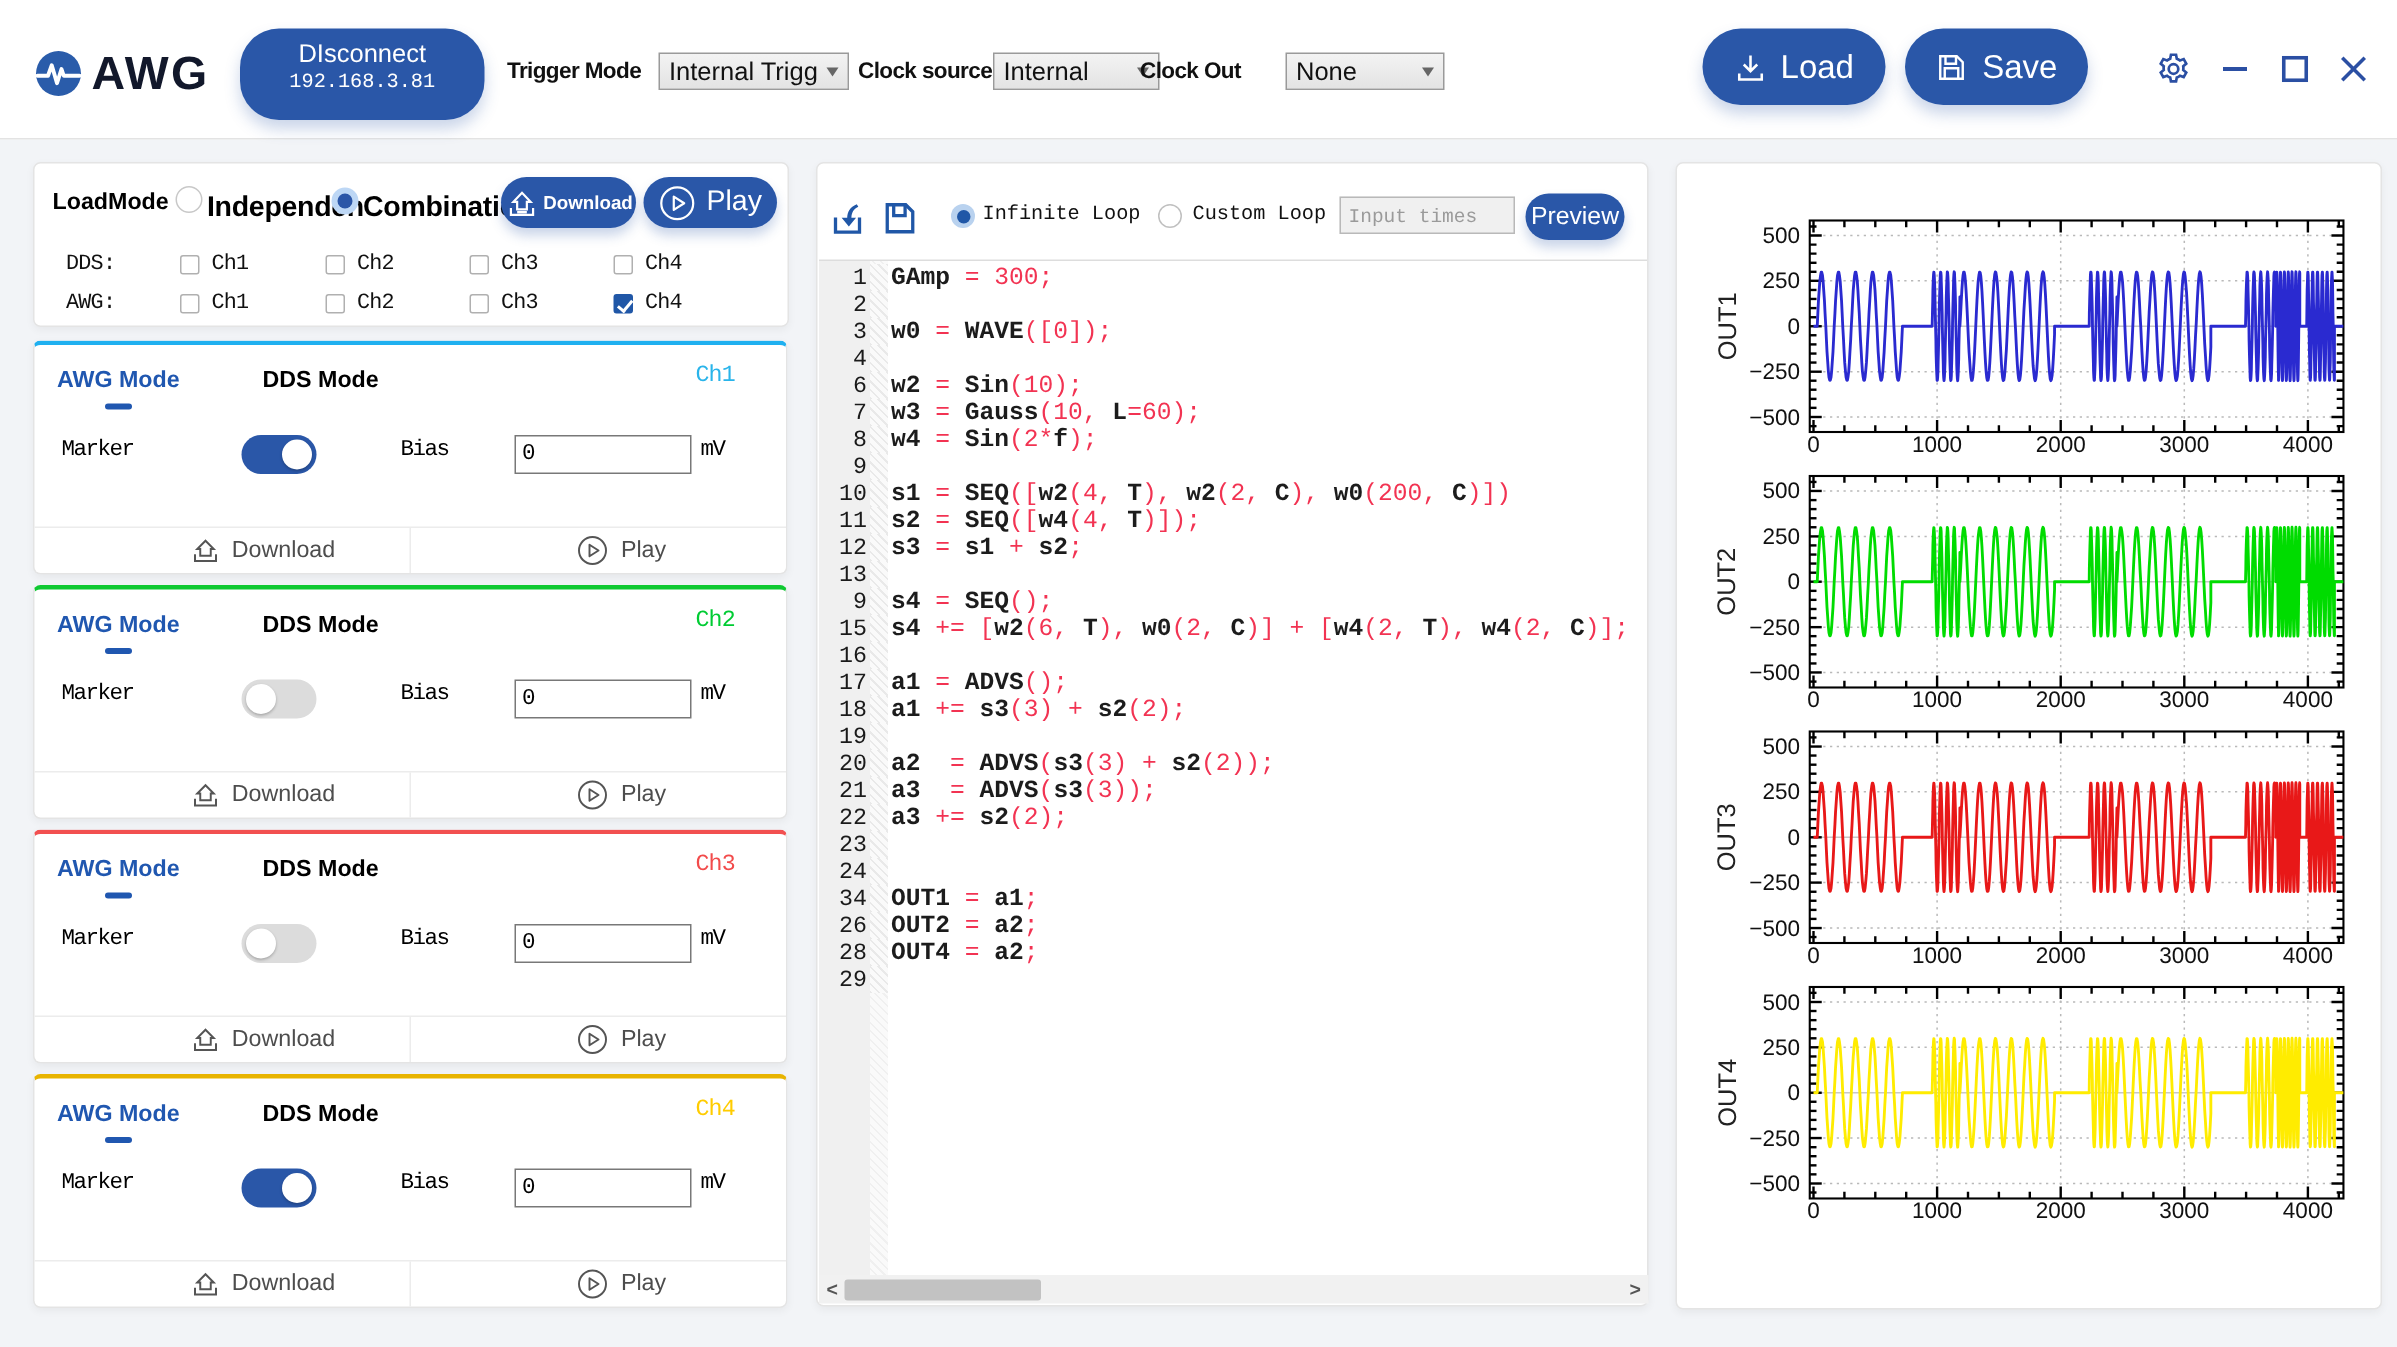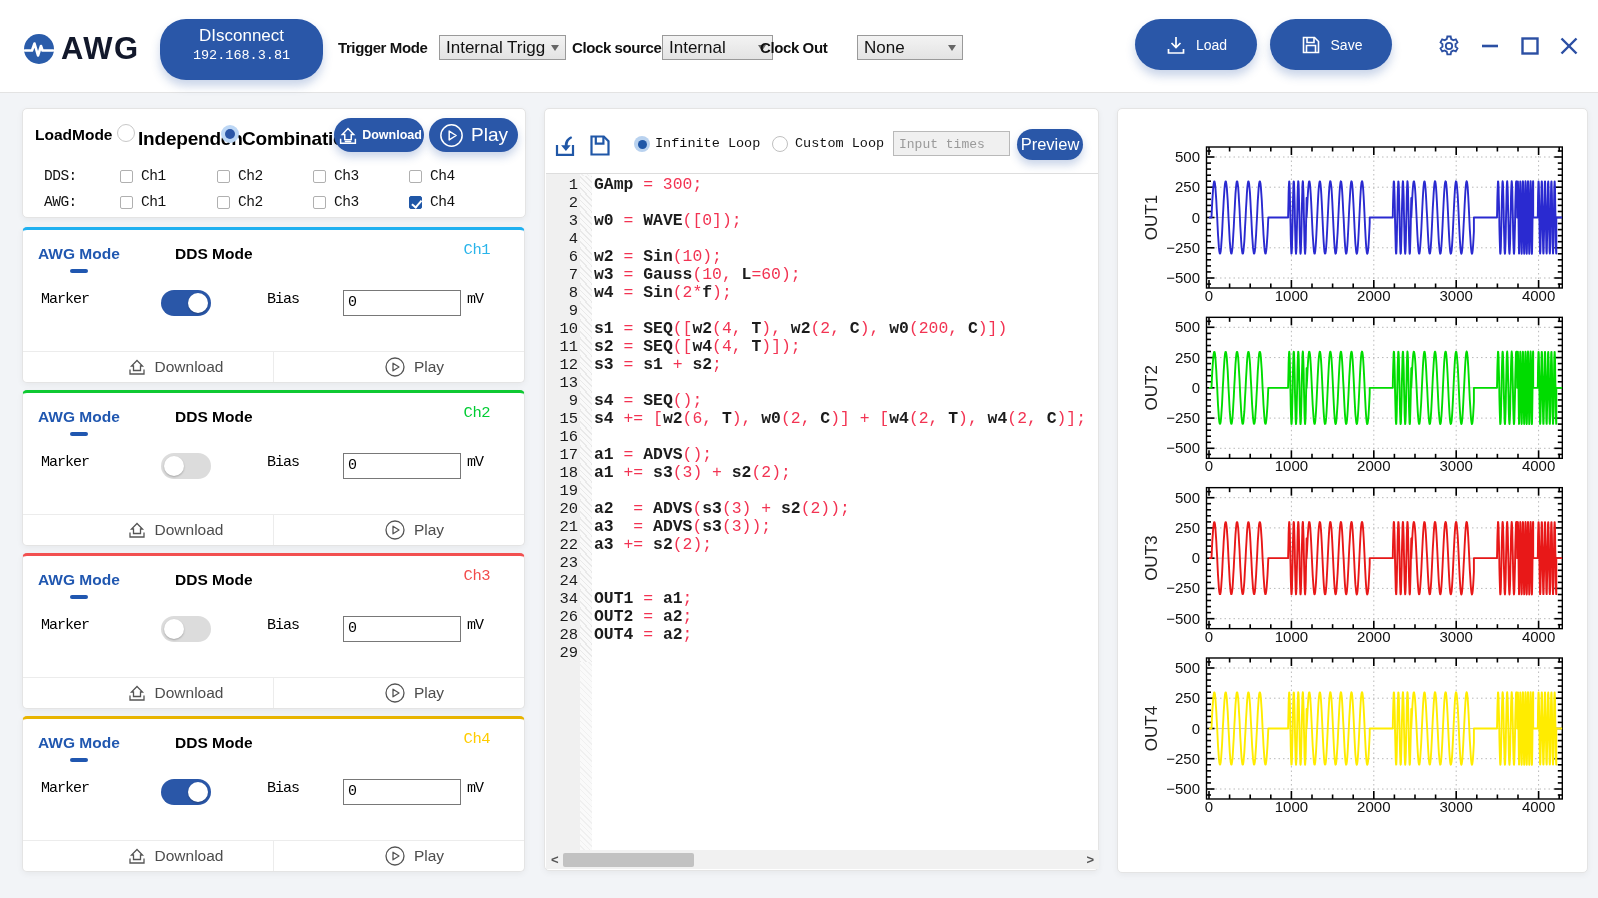--- a/index.html
+++ b/index.html
@@ -10,21 +10,21 @@
 #hdr{position:absolute;left:0;top:0;width:1598px;height:93px;background:#fff;border-bottom:1px solid #e3e3e3}
 #logo{position:absolute;left:23px;top:31px;display:flex;align-items:center}
 #logo b{font-size:31px;letter-spacing:1.5px;color:#12182b;margin-left:6px}
 #discbtn{position:absolute;left:160px;top:19px;width:163px;height:61px;border-radius:26px;background:#2a57a8;color:#fff;text-align:center;box-shadow:0 6px 10px rgba(42,87,168,.25)}
 #discbtn .l1{font-size:17px;margin-top:7px}
 #discbtn .l2{font-family:"Liberation Mono",monospace;font-size:13.5px;margin-top:2px}
 .hlabel{position:absolute;top:39px;font-size:15px;font-weight:bold;color:#111;letter-spacing:-0.4px}
 .hsel{position:absolute;top:35px;height:25px;background:linear-gradient(#f3f3f3,#e3e3e3);border:1px solid #9a9a9a;font-size:17px;color:#111;padding-left:6px;line-height:23px}
 .hsel .arr{position:absolute;right:6px;top:9px;width:0;height:0;border-left:4.5px solid transparent;border-right:4.5px solid transparent;border-top:6px solid #666}
 .topbtn{position:absolute;top:19px;width:122px;height:51px;border-radius:26px;background:#2a57a8;color:#fff;display:flex;align-items:center;justify-content:center;box-shadow:0 6px 10px rgba(42,87,168,.25)}
-.topbtn span{font-size:14px;margin-left:9px}
+.topbtn span{font-size:22px;margin-left:9px}
 .winico{position:absolute;top:34px}
 
 #loadcard{left:22px;top:108px;width:504px;height:110px}
 #loadmode{position:absolute;left:12px;top:17px;font-size:15.5px;font-weight:bold}
 .radio{position:absolute;width:18px;height:18px;border-radius:50%;border:1.5px solid #c8c8c8;background:#fff}
 .radio.sel{border:none;background:#bdd7f5;width:18px;height:18px}
 .radio.sel:after{content:"";position:absolute;left:4px;top:4px;width:10px;height:10px;border-radius:50%;background:#2b56a7}
 .rlbl{position:absolute;font-size:19px;font-weight:bold;letter-spacing:-0.2px}
 #dlbtn1{position:absolute;left:311px;top:9px;width:90px;height:34px;border-radius:17px;background:#2a57a8;color:#fff;display:flex;align-items:center;justify-content:center;box-shadow:0 5px 8px rgba(42,87,168,.25)}
 #dlbtn1 span{font-size:12.5px;font-weight:bold;margin-left:2px}

